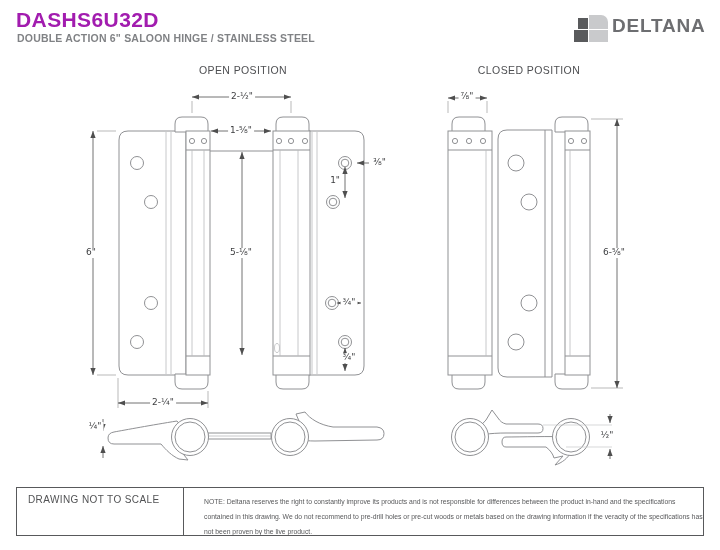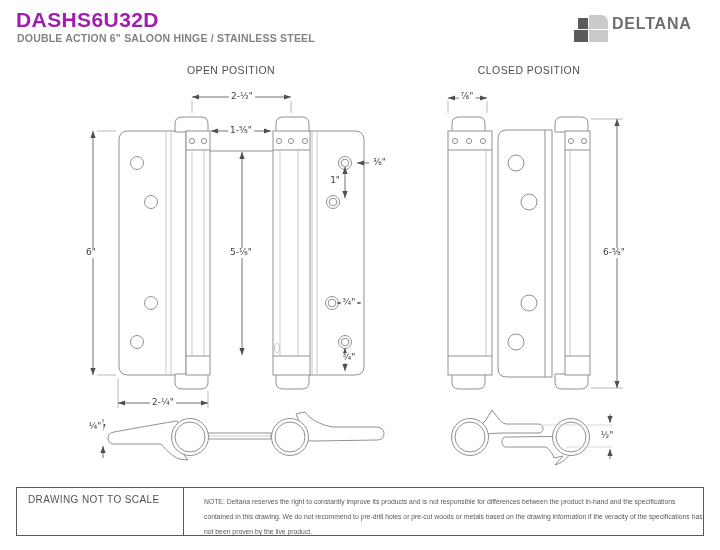--- a/index.html
+++ b/index.html
@@ -9,21 +9,21 @@
   .title{position:absolute;left:16px;top:8px;font-size:21px;font-weight:bold;
          color:#a21caf;letter-spacing:0.4px;}
   .subtitle{position:absolute;left:17px;top:32px;font-size:10.5px;font-weight:bold;
             color:#808285;letter-spacing:0.2px;}
   .logo{position:absolute;left:572px;top:14px;width:130px;height:30px;}
   .logo .tile{position:absolute;}
   .t-tl{left:6px;top:4px;width:10px;height:11px;background:#595a5c;}
   .t-tr{left:17px;top:1px;width:19px;height:14px;background:#c9cacc;border-top-right-radius:7px;}
   .t-bl{left:2px;top:16px;width:14px;height:12px;background:#595a5c;}
   .t-br{left:17px;top:16px;width:19px;height:12px;background:#c9cacc;}
-  .brand{position:absolute;left:40px;top:1px;font-size:16px;font-weight:800;
+  .brand{position:absolute;left:40px;top:1px;font-size:19px;font-weight:800;
          color:#6d6e71;letter-spacing:0.8px;}
   
   .vtitle{position:absolute;transform:translateX(-50%);font-size:10.5px;color:#4e4f52;
           letter-spacing:0.4px;white-space:nowrap;}
   
   .dlabel{position:absolute;transform:translate(-50%,-50%);font-family:"DejaVu Sans",sans-serif;
           font-size:9px;color:#3d3e40;background:#fff;padding:0 2px;white-space:nowrap;line-height:1.1;}
   .la-left{transform:translate(0,-50%);}
   .la-right{transform:translate(-100%,-50%);}
   
@@ -50,21 +50,21 @@
   <div class="title">DASHS6U32D</div>
   <div class="subtitle">DOUBLE ACTION 6" SALOON HINGE / STAINLESS STEEL</div>
   <div class="logo">
     <span>
       <span class="tile t-tl"></span><span class="tile t-tr"></span>
       <span class="tile t-bl"></span><span class="tile t-br"></span>
     </span>
     <span class="brand">DELTANA</span>
   </div>
 
-  <div class="vtitle" style="left:231px;top:64px;">OPEN POSITION</div>
+  <div class="vtitle" style="left:243px;top:64px;">OPEN POSITION</div>
   <div class="vtitle" style="left:529px;top:64px;">CLOSED POSITION</div>
 
   <svg width="720" height="550" viewBox="0 0 720 550">
     <defs>
       <marker id="ah" markerWidth="8" markerHeight="8" refX="7" refY="3" orient="auto-start-reverse" markerUnits="userSpaceOnUse">
         <path d="M0,0.4 L7,3 L0,5.6 Z" fill="#4f4f4f"></path>
       </marker>
     </defs>
 
     <g>

